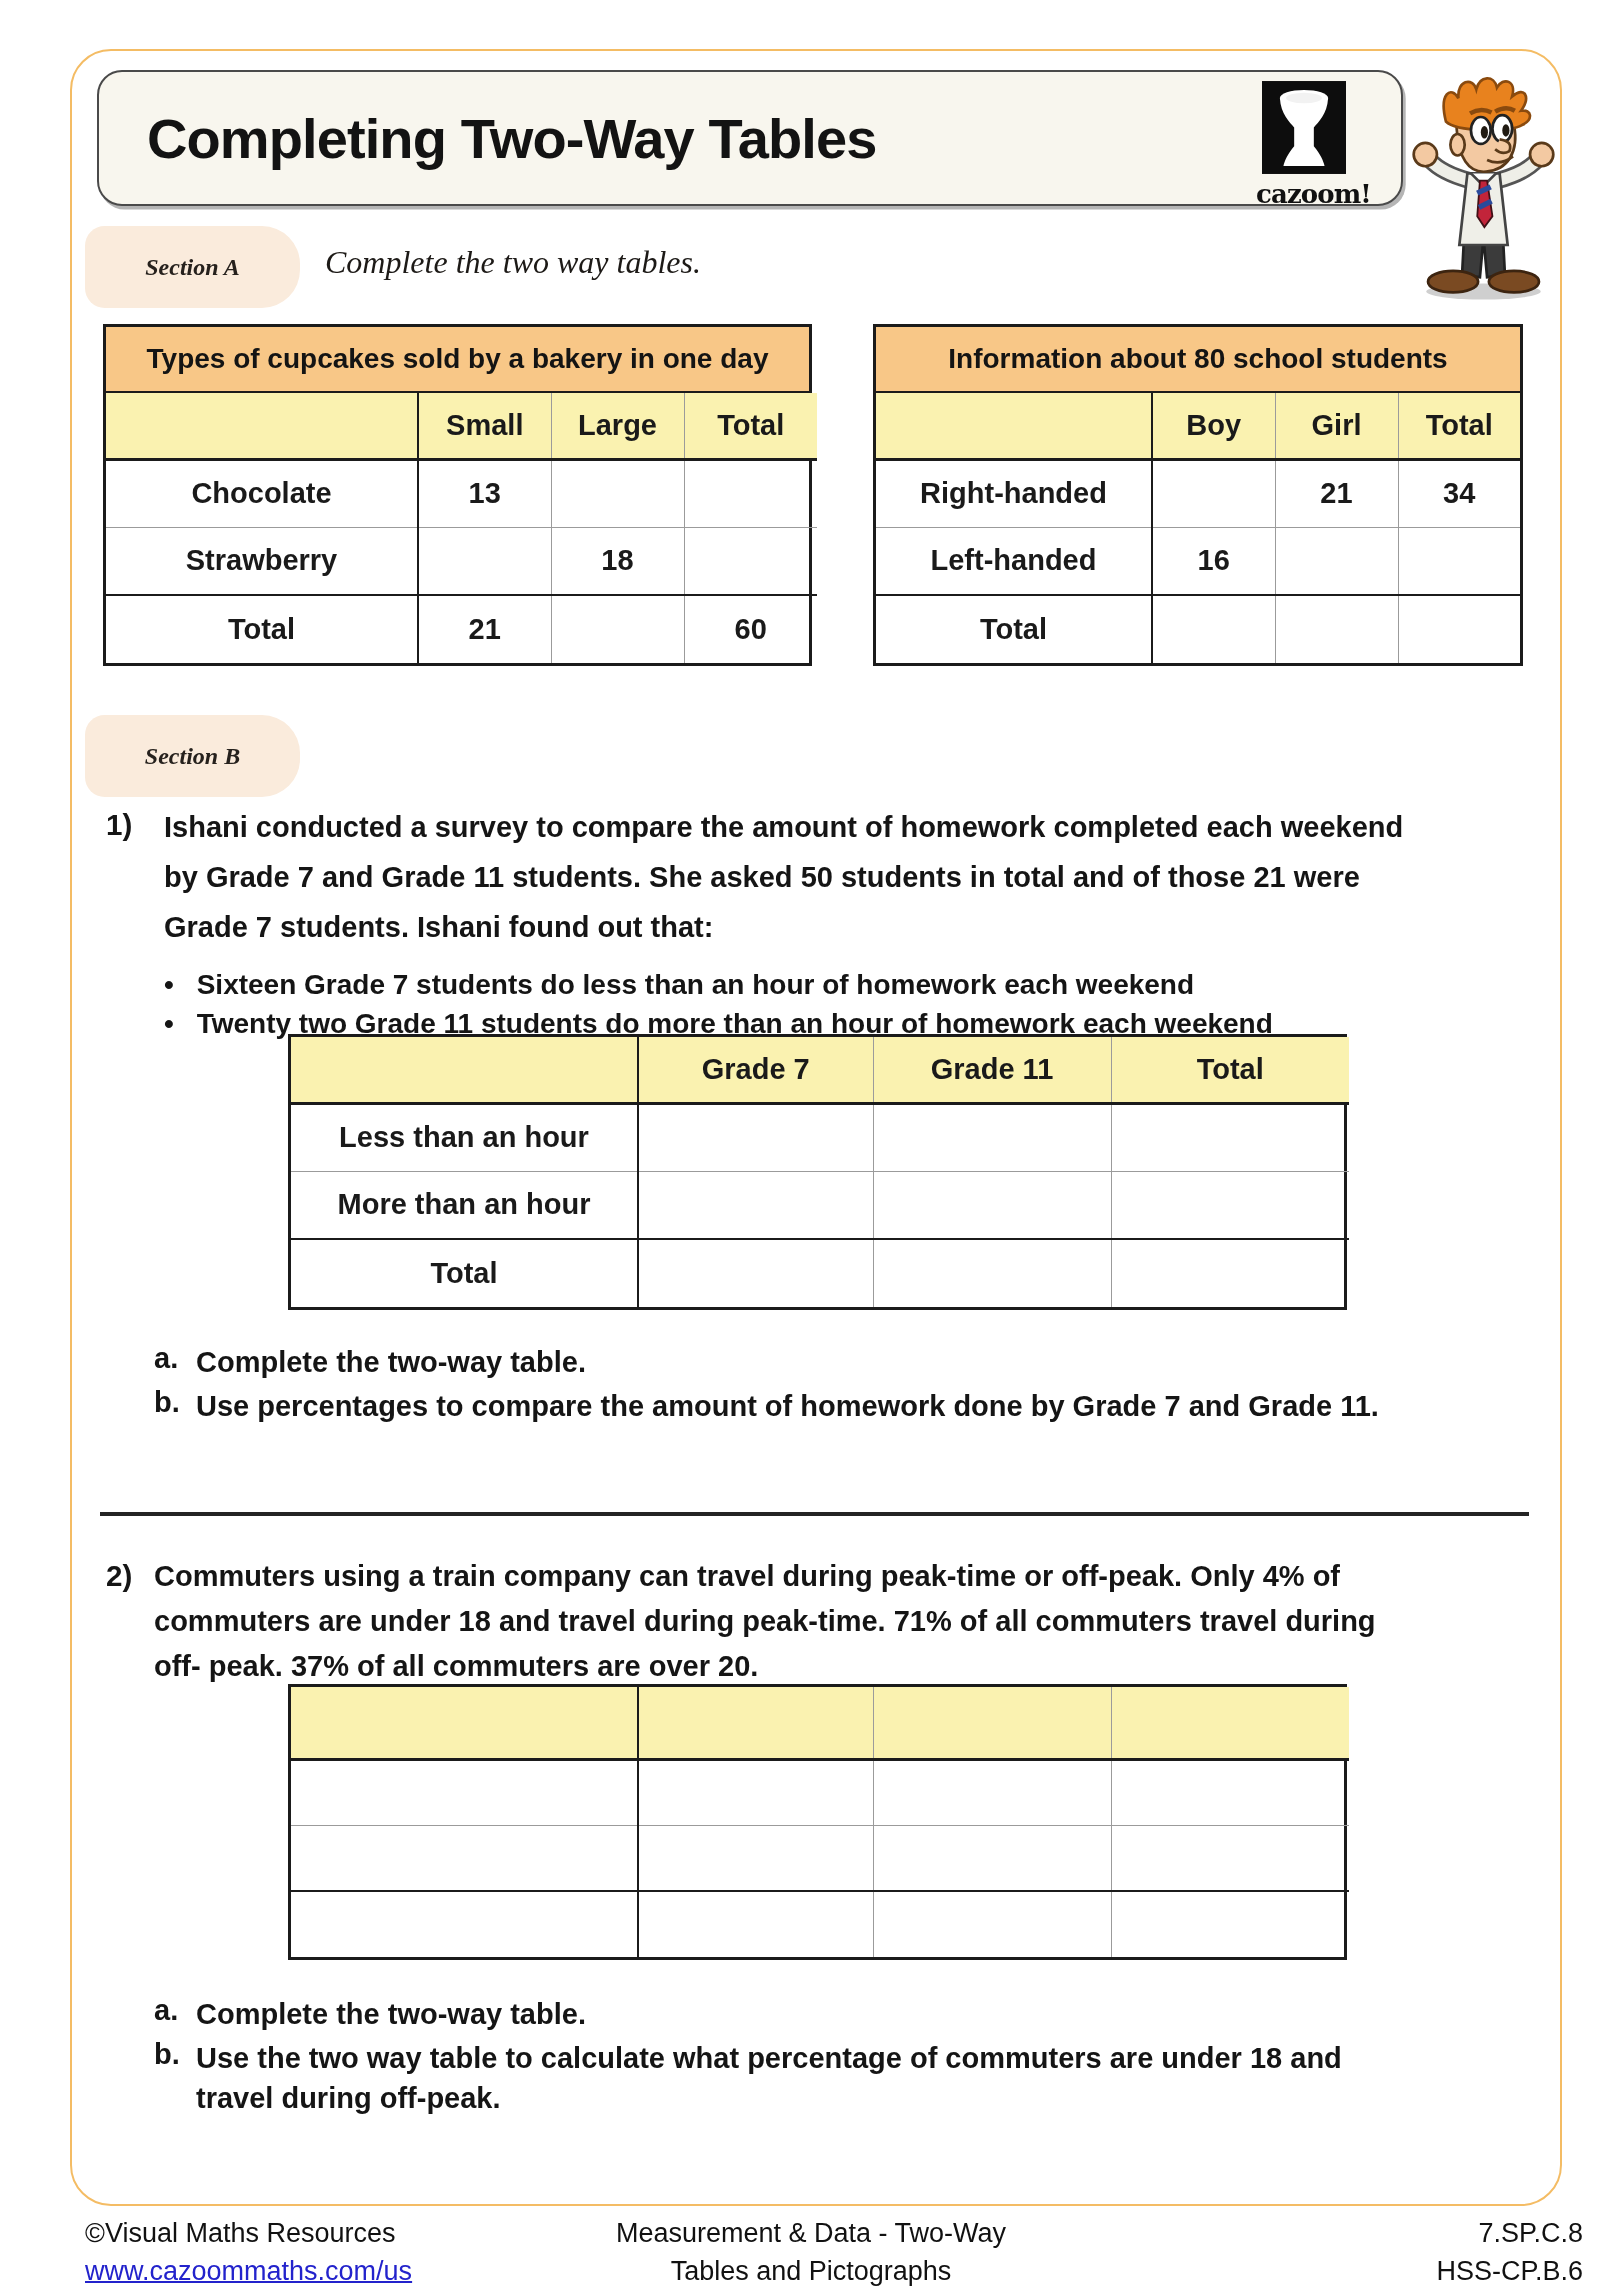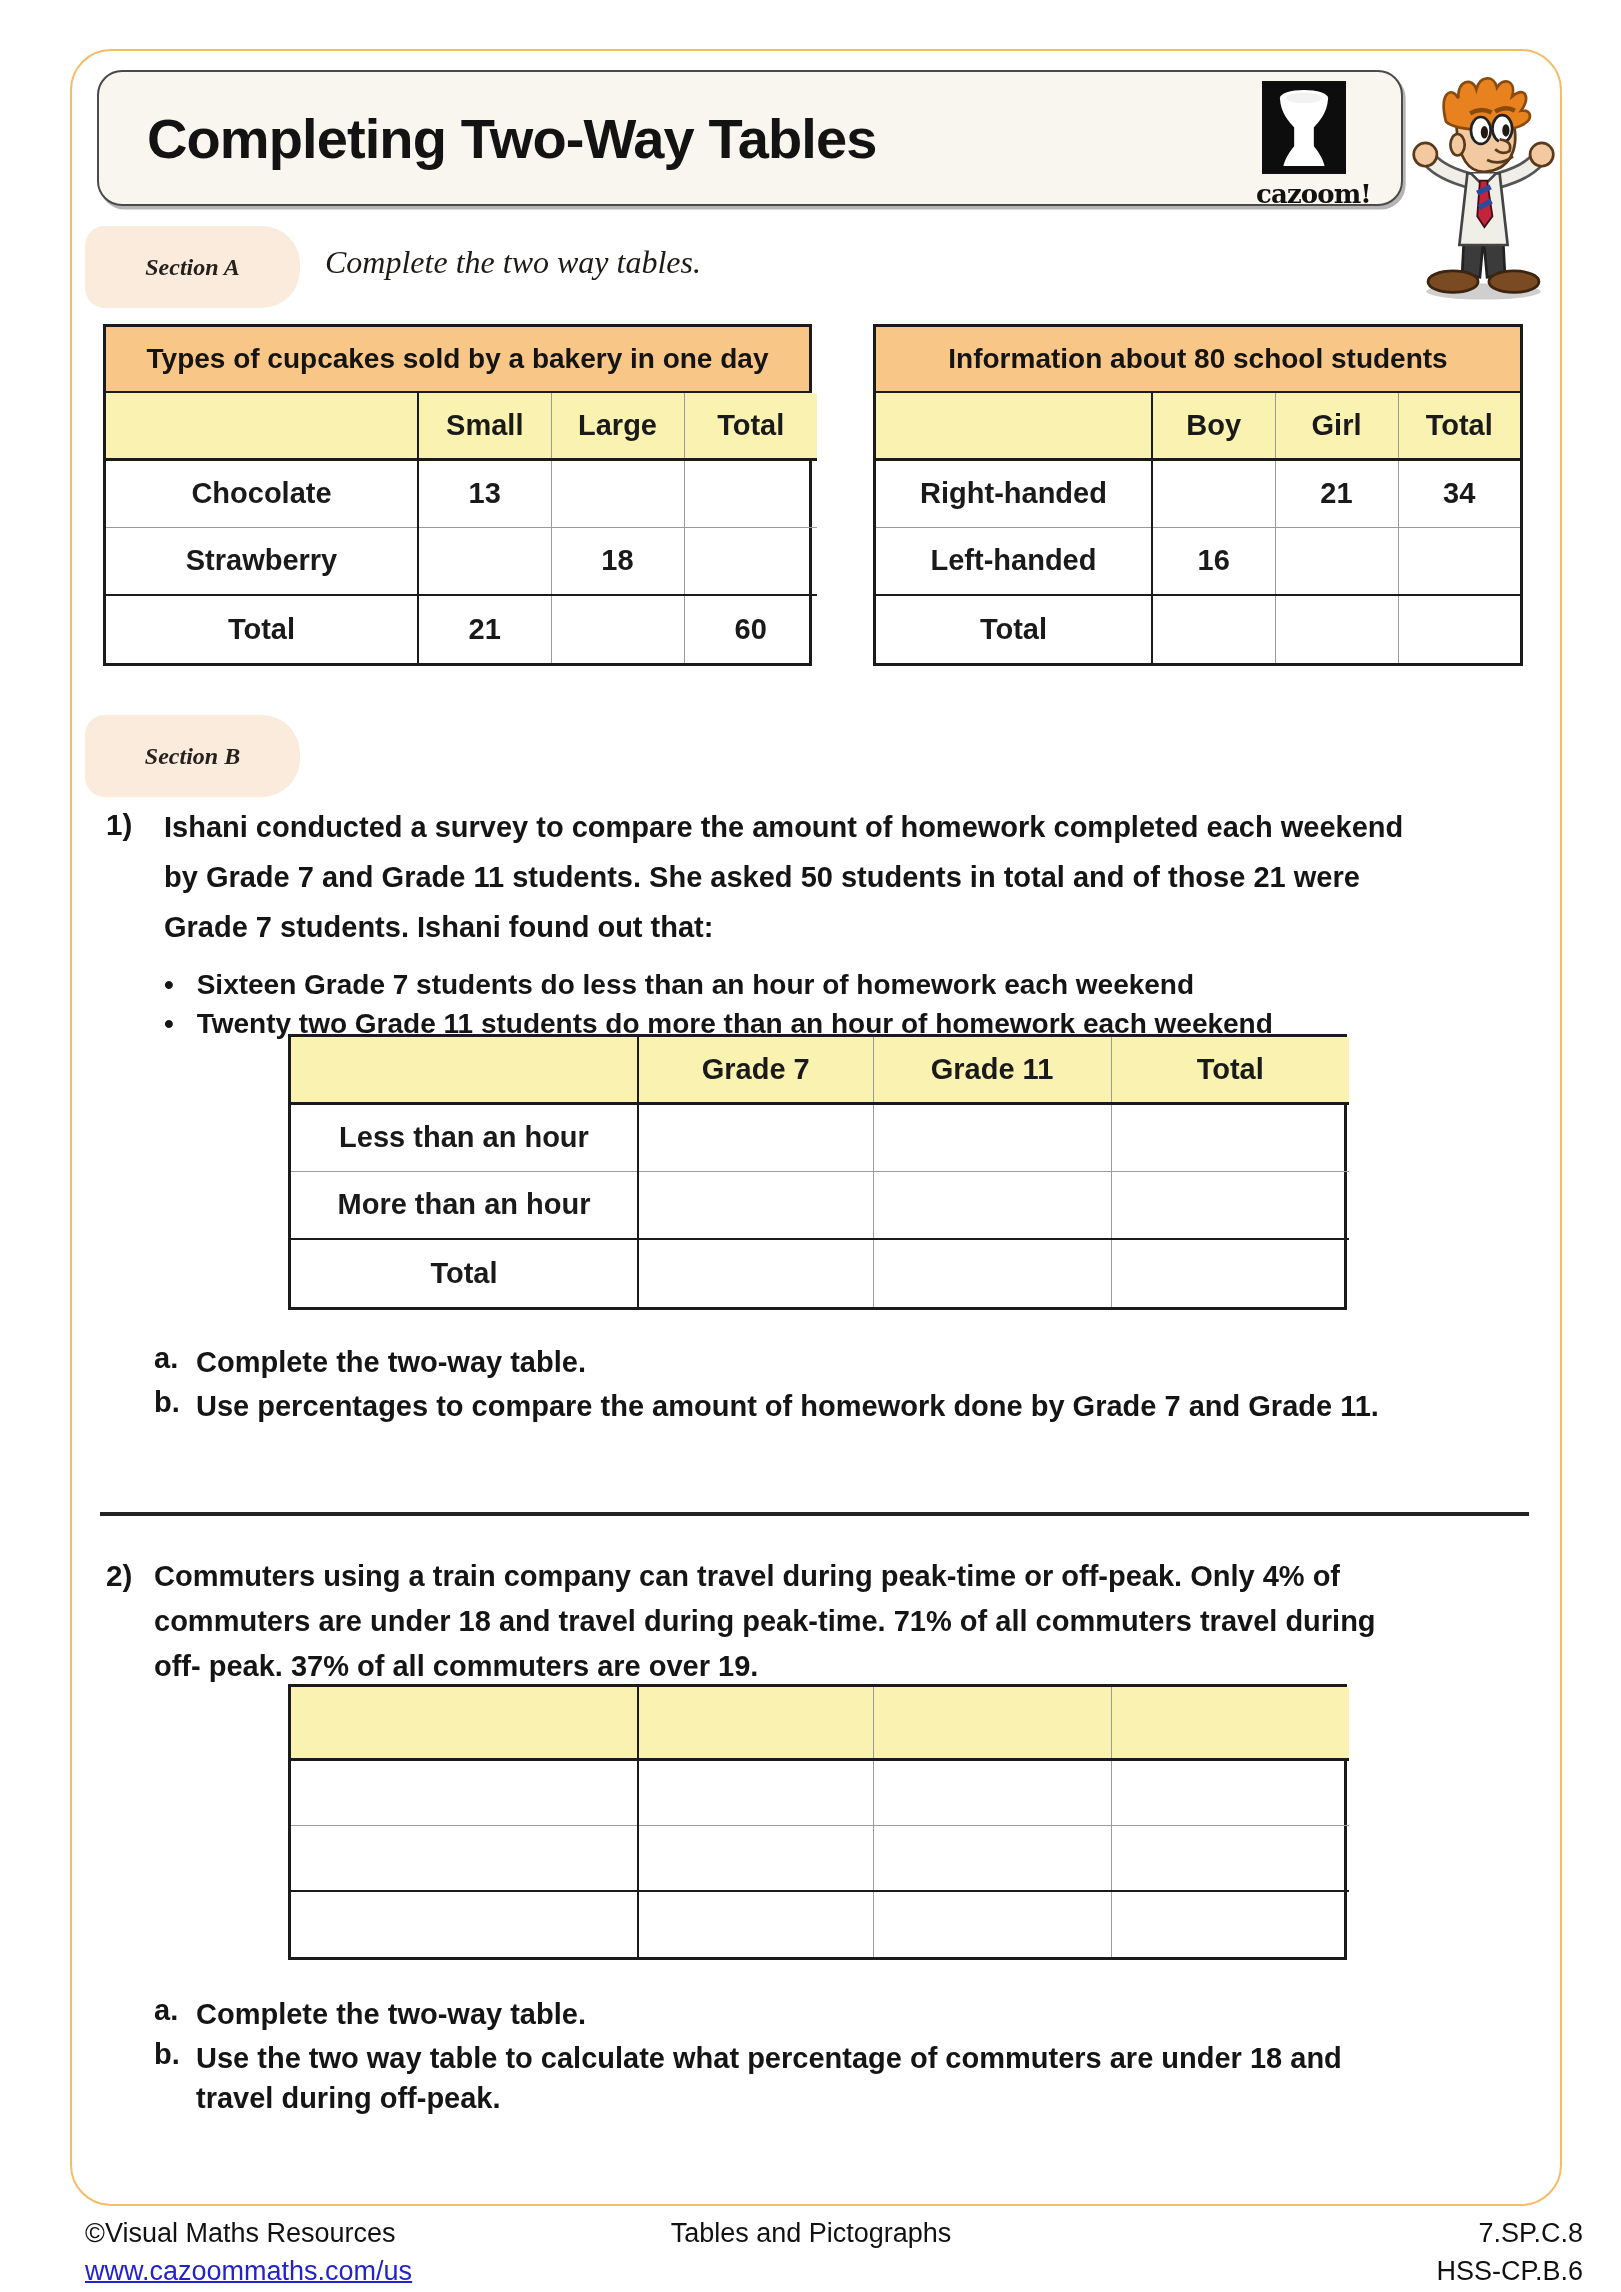--- a/index.html
+++ b/index.html
@@ -298,21 +298,21 @@
   <span class="qlab">b.</span>
   <span class="qline">Use percentages to compare the amount of homework done by Grade 7 and Grade 11.</span>
 </div>
 
 <div class="divider"></div>
 
 <span class="pnum" style="left:106px; top:1559px;">2)</span>
 <div class="para tight" style="left:154px; top:1554px;">
   <div class="pline">Commuters using a train company can travel during peak-time or off-peak. Only 4% of</div>
   <div class="pline">commuters are under 18 and travel during peak-time. 71% of all commuters travel during</div>
-  <div class="pline">off- peak. 37% of all commuters are over 19.</div>
+  <div class="pline">off- peak. 37% of all commuters are over 20.</div>
 </div>
 
 <div class="twt tb2" style="left:288px; top:1684px; width:1059px;">
   <table>
     <colgroup>
         <col style="width:347px">
         <col style="width:235px">
         <col style="width:238px">
         <col style="width:238px">
       </colgroup>
@@ -357,19 +357,20 @@
     <span class="qline" style="display:block;">Use the two way table to calculate what percentage of commuters are under 18 and</span>
     <span class="qline" style="display:block;">travel during off-peak.</span>
   </span>
 </div>
 
 <div class="footer-left">
   <div>©Visual Maths Resources</div>
   <a class="url">www.cazoommaths.com/us</a>
 </div>
 <div class="footer-center">
+  <div>Measurement &amp; Data - Two-Way</div>
   <div>Tables and Pictographs</div>
 </div>
 <div class="footer-right">
   <div>7.SP.C.8</div>
   <div>HSS-CP.B.6</div>
 </div>
 
 
 </body></html>

